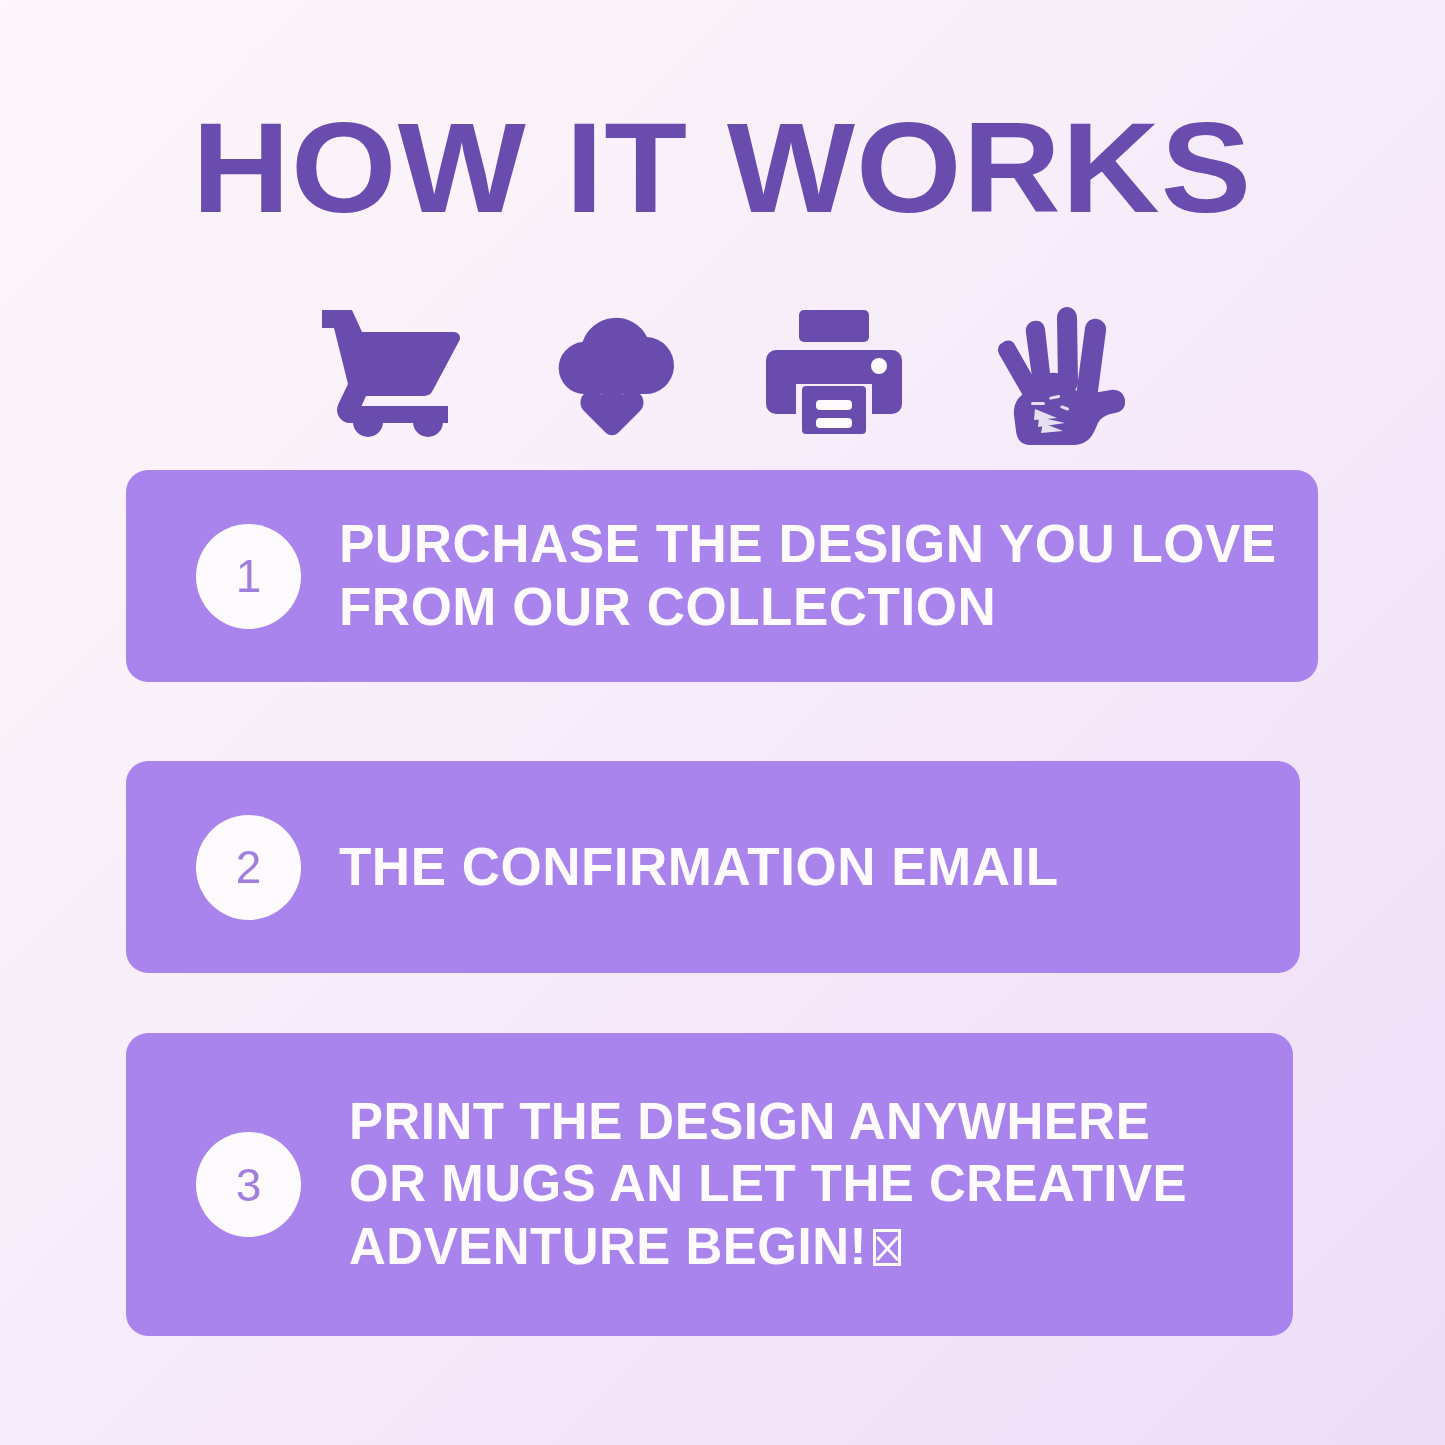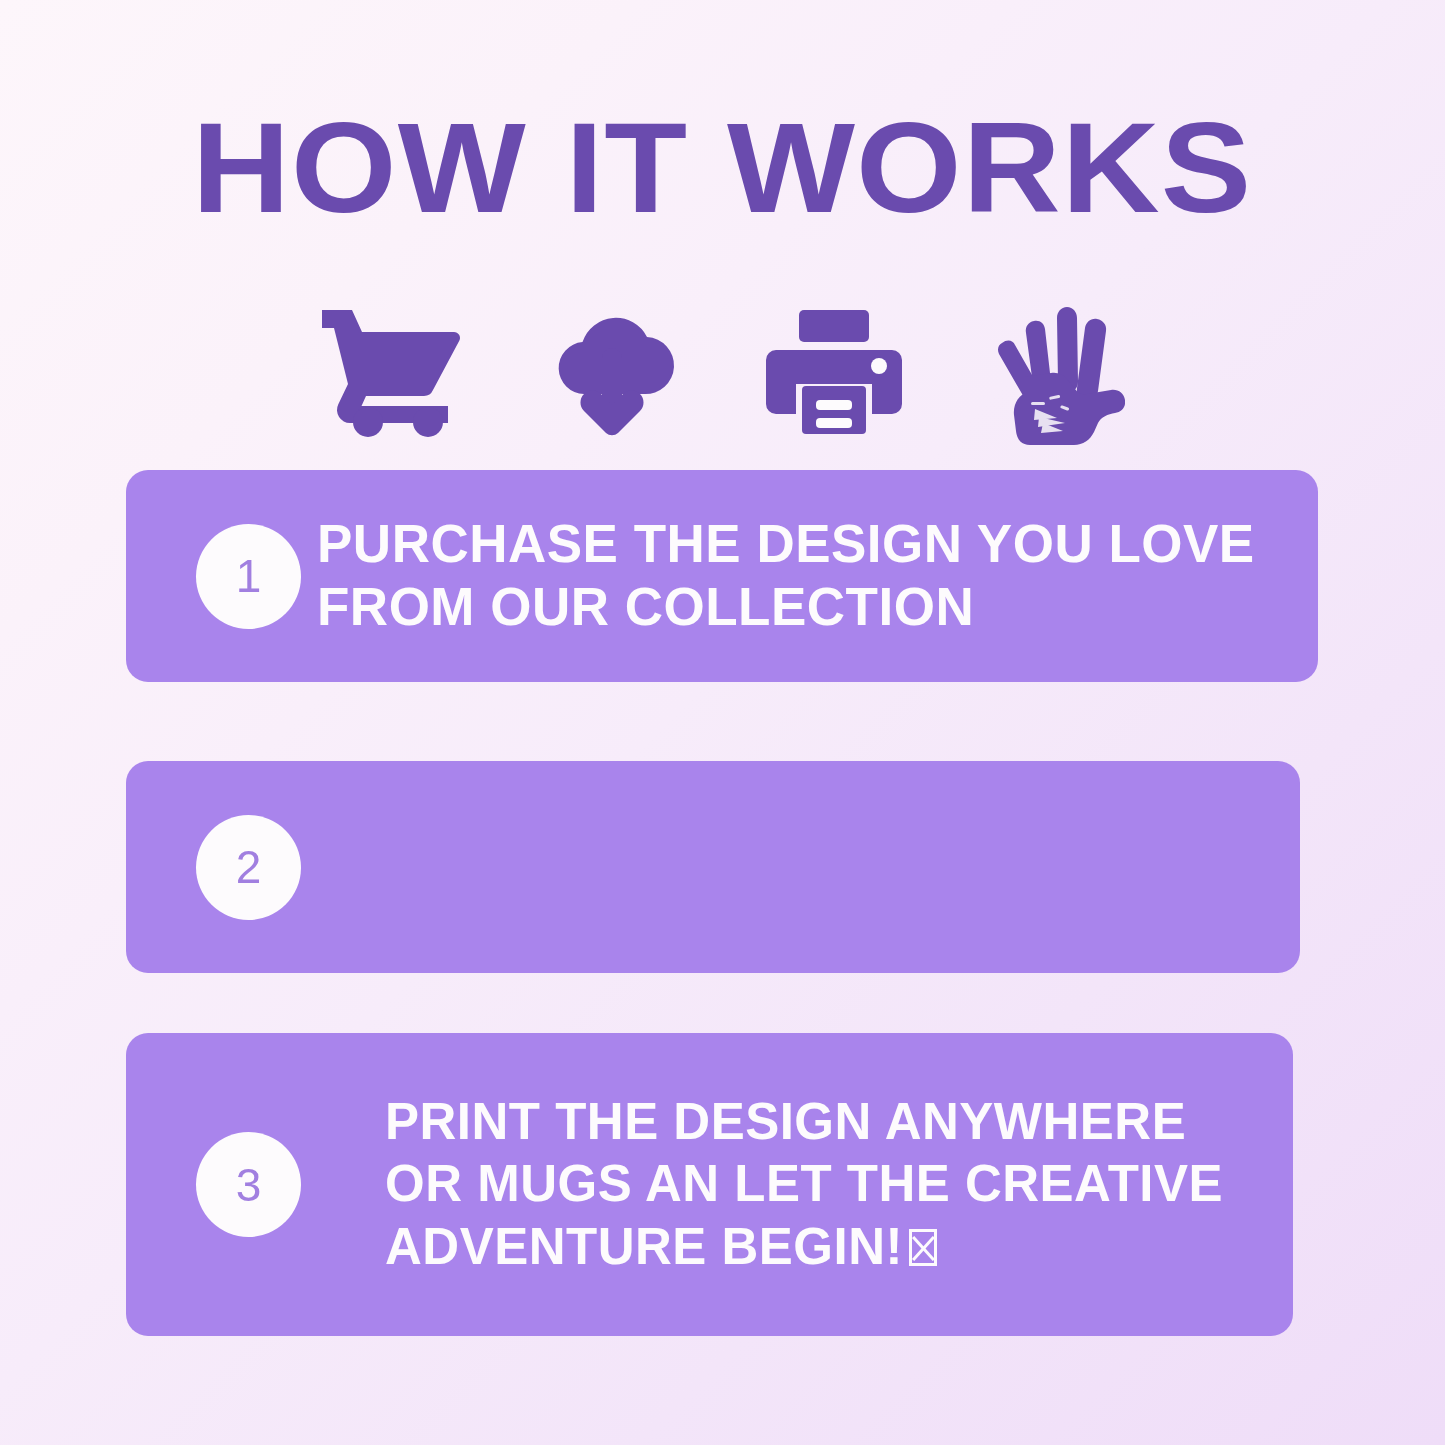--- a/index.html
+++ b/index.html
@@ -108,33 +108,33 @@
   .badge-num {
     font-family:"Liberation Sans", sans-serif;
     font-weight:normal;
     font-size:46px;
     line-height:1;
     color:#a17fe0;
   }
 
   .card-text {
     flex:1 1 auto;
-    margin-left:16px;
+    margin-left:38px;
     padding-right:24px;
     color:#fdfbfd;
     font-family:"Liberation Sans", sans-serif;
     font-weight:bold;
     font-size:53px;
     line-height:1.18;
     letter-spacing:0.5px;
     text-transform:uppercase;
   }
 
   .card-3 .card-text {
-    margin-left:84px;
+    margin-left:48px;
     font-size:51px;
     line-height:1.22;
   }
 
   .card-text .line { display:block; white-space:nowrap; }
 
   .tofu {
     display:inline-block;
     width:0.55em;
     height:0.72em;
@@ -240,20 +240,21 @@
         <span class="line">PURCHASE THE DESIGN YOU LOVE</span>
         <span class="line">FROM OUR COLLECTION</span>
       </div>
     </div>
 
     <div class="card card-2">
       <div class="badge">
         <span class="badge-num">2</span>
       </div>
       <div class="card-text">
+        <span class="line">THE CONFIRMATION EMAIL</span>
       </div>
     </div>
 
     <div class="card card-3">
       <div class="badge">
         <span class="badge-num">3</span>
       </div>
       <div class="card-text">
         <span class="line">PRINT THE DESIGN ANYWHERE</span>
         <span class="line">OR MUGS AN LET THE CREATIVE</span>

